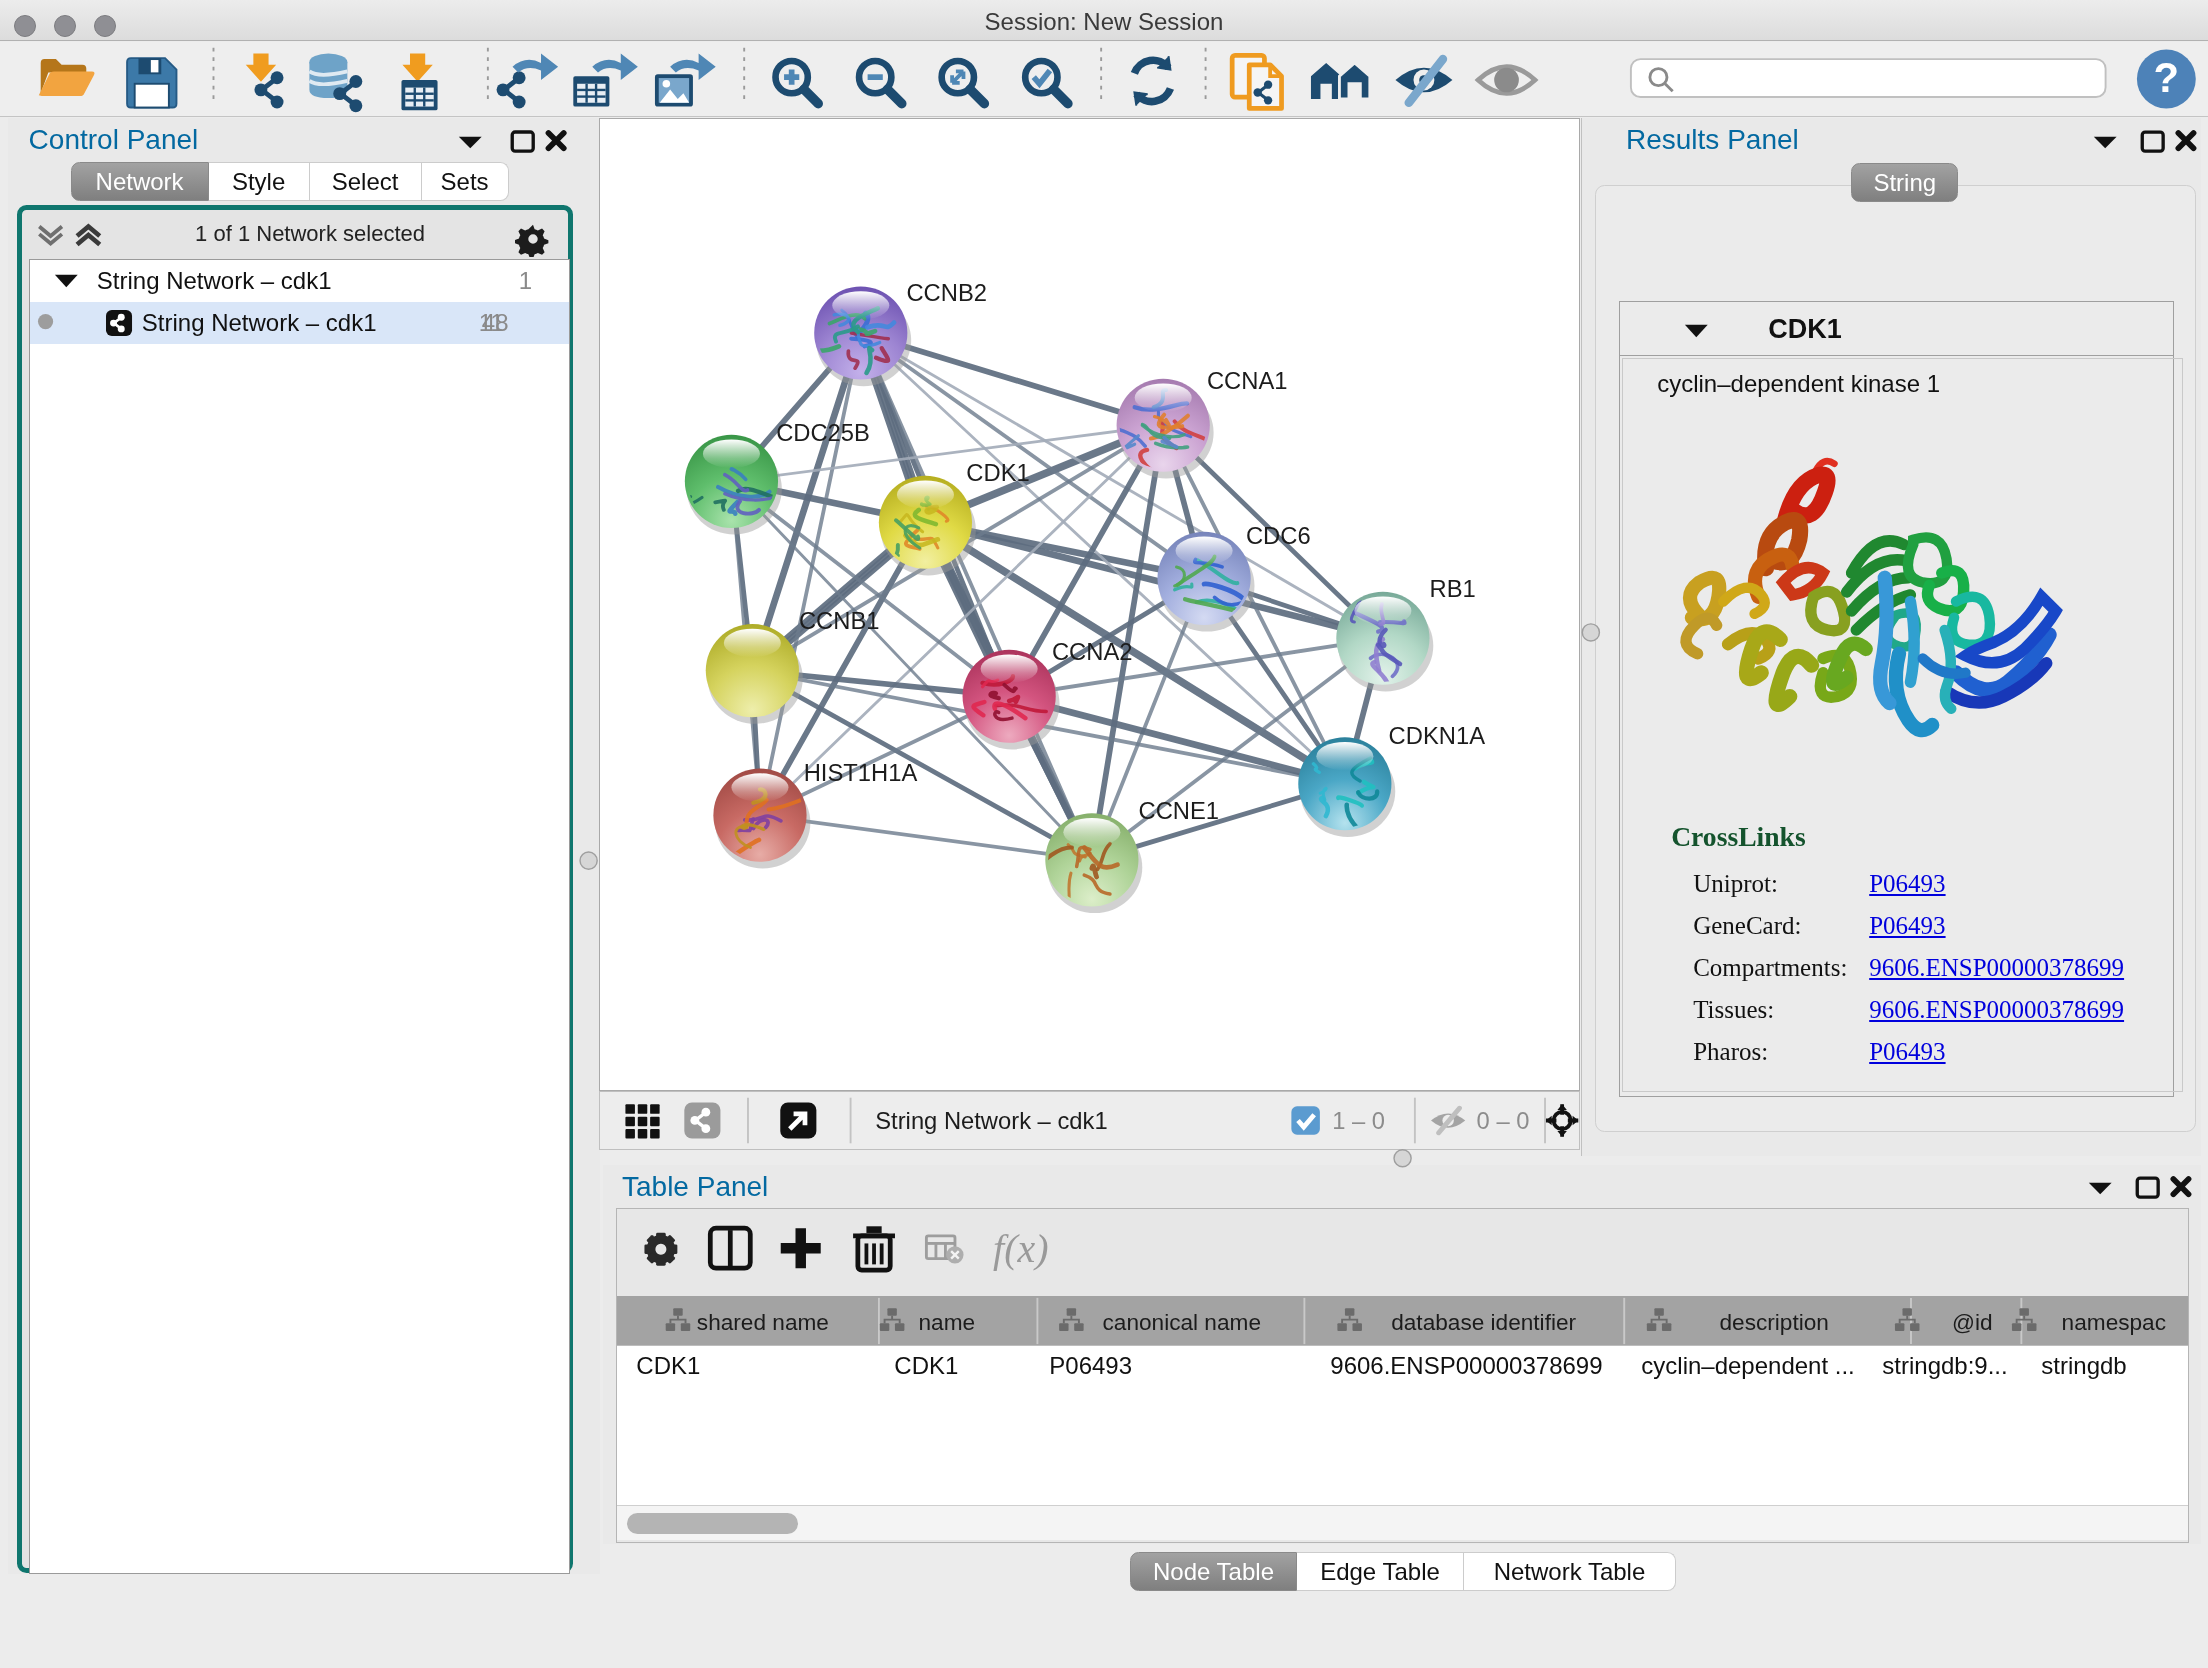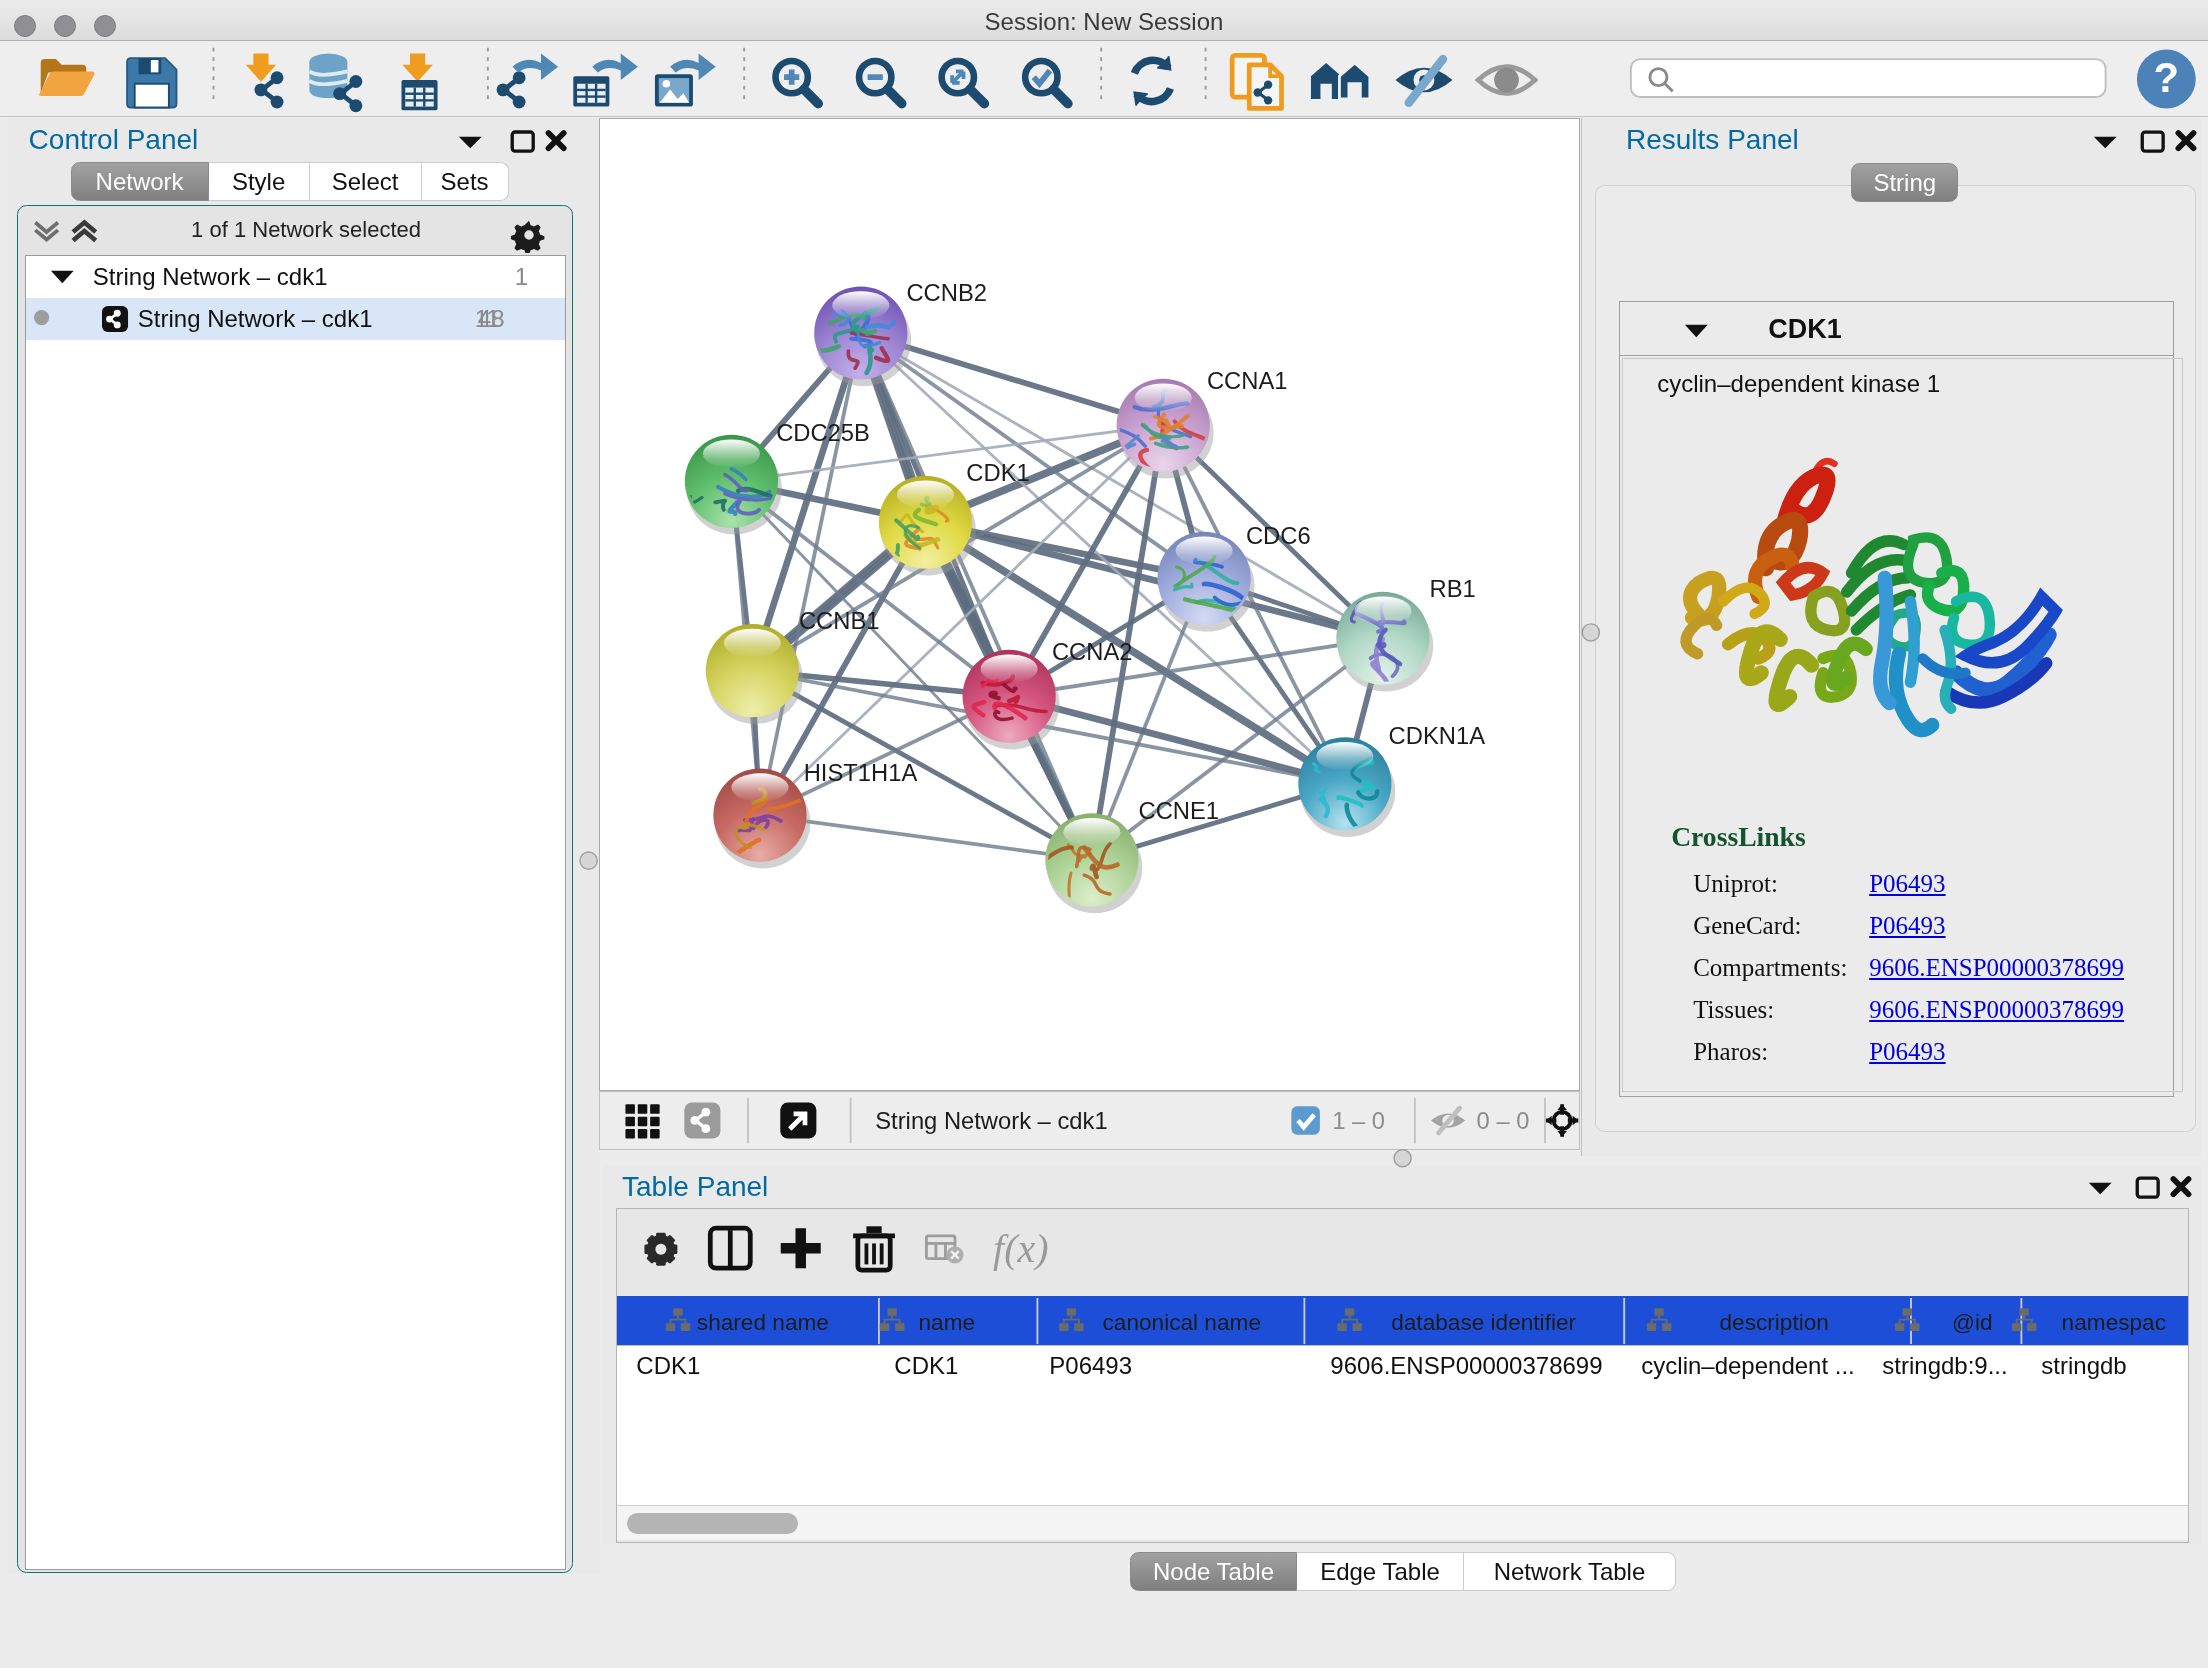--- a/index.html
+++ b/index.html
@@ -13,21 +13,21 @@
 #title { position:absolute; top:7.6px; left:0; width:100%; text-align:center;
   font-size:24px; color:#3a3a3a; }
 
 #toolbar { position:absolute; left:0; top:42px; width:2208px; height:75px; background:#eeeeee; border-bottom:1px solid #c4c4c4; }
 
 .ptitle { font-size:28px; color:#0369a1; position:absolute; }
 .picons { position:absolute; }
 
 #cpanel { position:absolute; left:7.6px; top:118px; width:592px; height:1456px; background:#e9e9e9; }
 #cp-box { position:absolute; left:9.5px; top:87px; width:556px; height:1368px;
-  background:#e4e4e4; border:1px solid #0f766e; border-radius:9.5px; }
+  background:#e4e4e4; border:5px solid #0f766e; border-radius:9.5px; }
 #cp-list { position:absolute; left:6.7px; top:49px; width:541px; height:1315px;
   background:#ffffff; border:1px solid #9a9a9a; }
 .tabrow { position:absolute; display:flex; }
 .tab { height:39px; background:#ffffff; border:1px solid #cccccc; border-left:none;
   font-size:24px; color:#111; display:flex; align-items:center; justify-content:center; }
 .tab.first { border-left:1px solid #cccccc; border-radius:8.6px 0 0 8.6px; }
 .tab.last { border-radius:0 8.6px 8.6px 0; }
 .tab.sel { background:linear-gradient(#a2a2a2,#7f7f7f); color:#ffffff; border-color:#8a8a8a; }
 
 #netview { position:absolute; left:599px; top:118px; width:981px; height:973px; background:#ffffff; border:1px solid #a9a9a9; }
@@ -40,21 +40,21 @@
   background:#ebebeb; border:1.9px solid #9f9f9f; }
 #rp-box2 { position:absolute; left:23px; top:115px; width:555px; height:796px;
   background:#ebebeb; border:1.9px solid #9f9f9f; }
 .wbtn { position:absolute; background:#ffffff; border:1px solid #c2c2c2; border-radius:9.5px;
   font-size:24px; color:#111; text-align:center; }
 
 #tpanel { position:absolute; left:603px; top:1165px; width:1598px; height:379px; background:#e9e9e9; }
 #tp-tbbox { position:absolute; left:13.3px; top:43px; width:1573px; height:335px;
   background:#e7e7e7; border:1px solid #b5b5b5; }
 #tp-header { position:absolute; left:0px; top:87px; width:1571px; height:50px;
-  background:#1d4ed8; border-bottom:1px solid #bdbdbd; }
+  background:#a3a3a3; border-bottom:1px solid #bdbdbd; }
 #tp-body { position:absolute; left:0px; top:137px; width:1571px; height:159px; background:#ffffff; }
 #tp-scroll { position:absolute; left:0px; top:296px; width:1571px; height:35px; background:#f4f4f4; border-top:1px solid #cfcfcf; }
 #tp-thumb { position:absolute; left:9.5px; top:6.7px; width:171px; height:21px; background:#b4b4b4; border-radius:10.5px; }
 
 #btabs { position:absolute; left:1130px; top:1552px; display:flex; }
 #statusbar { position:absolute; left:0; top:1602px; width:2208px; height:67px; background:#ececec; border-top:1px solid #c9c9c9; }
 .sqbtn { position:absolute; background:#f5f5f5; border:1.9px solid #bdbdbd; }
 .link { color:#0000dd; text-decoration:underline; }
 </style>
 </head>

